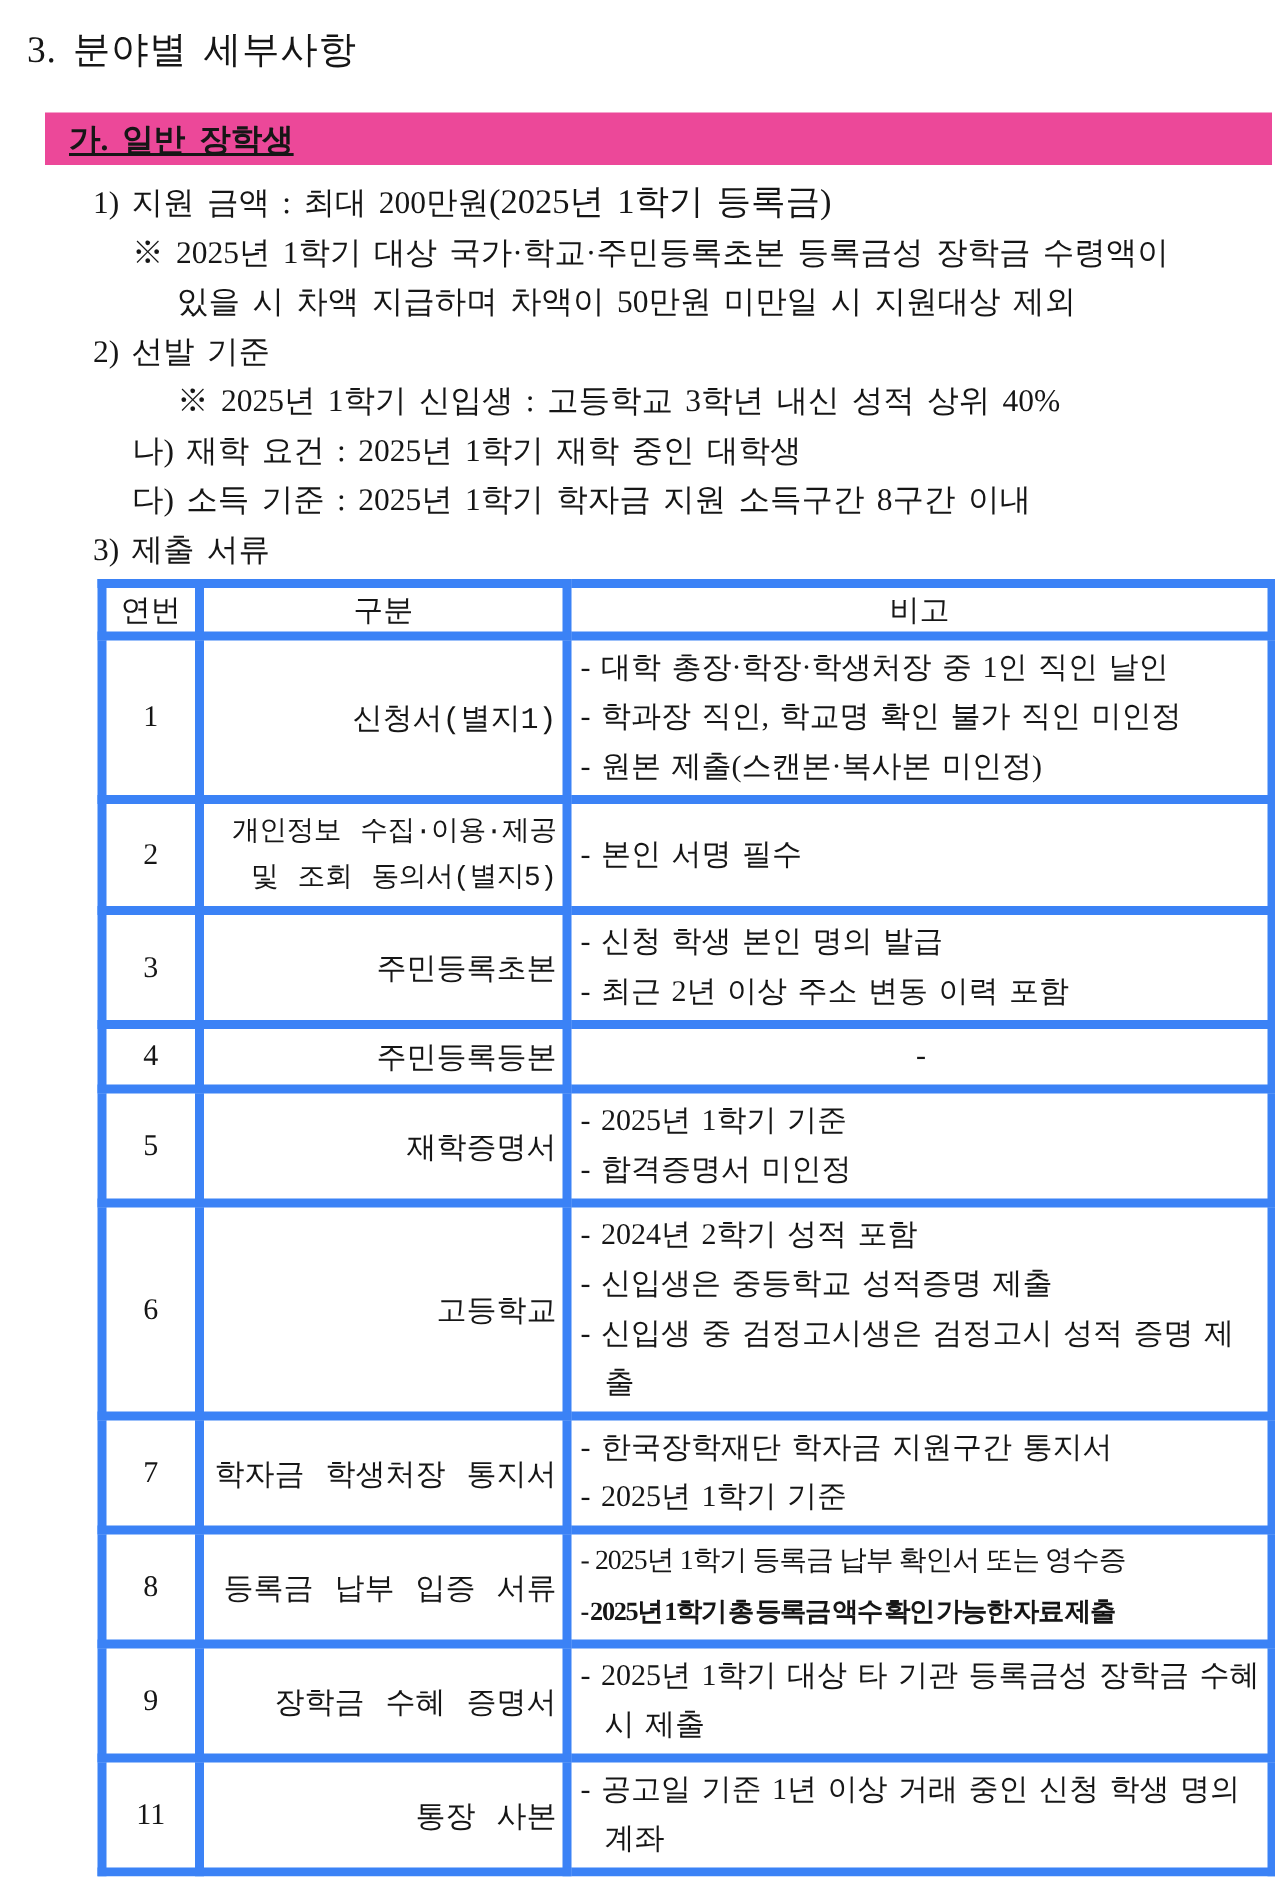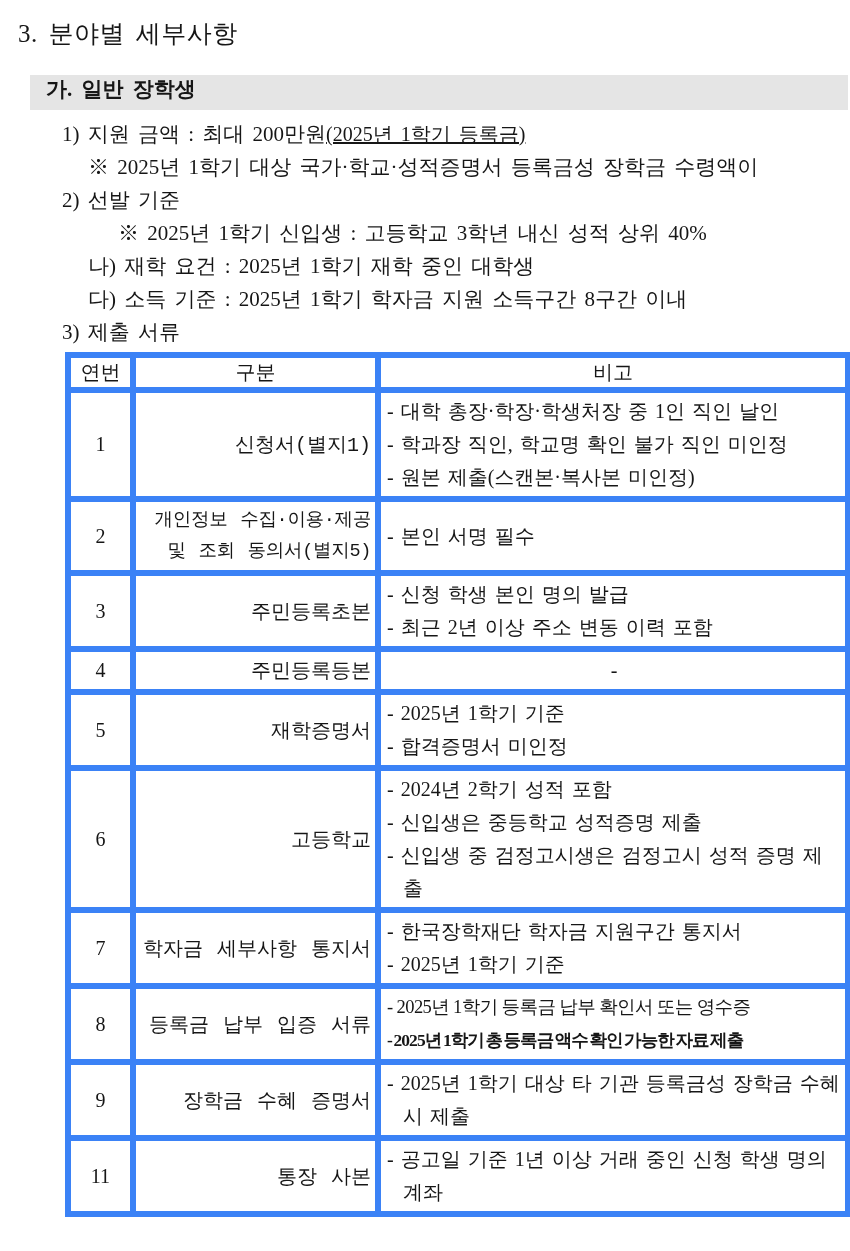--- a/index.html
+++ b/index.html
@@ -16,40 +16,42 @@
     font-size:25px;
     font-weight:normal;
     letter-spacing:0.5px;
     word-spacing:4px;
     line-height:30px;
   }
   .section-bar {
     margin:26px 0 0 30px;
     width:818px;
     height:35px;
-    background:#e5e5e5;
+    background:#ec4899;
     display:flex;
+    align-items:center;
+    text-decoration:underline;
   }
   .section-bar .label {
     font-size:21px;
     font-weight:bold;
     padding-left:16px;
     word-spacing:4px;
   }
   .body-list { margin-top:8px; }
   .line {
     font-size:21px;
     line-height:33px;
     word-spacing:3px;
     white-space:nowrap;
   }
   .ind-a { padding-left:62px; }
   .ind-b { padding-left:88px; }
   .ind-c { padding-left:118px; }
-  .note { font-size:20px;text-decoration:underline; }
+  .note { font-size:23px; }
 
   table.doc-table {
     border-collapse:collapse;
     margin:3px 0 0 65px;
     width:780px;
     table-layout:fixed;
     border:2px solid #2e2e2e;
   }
   table.doc-table th, table.doc-table td {
     border:6px solid #3b82f6;
@@ -102,21 +104,22 @@
 <body>
 
 <h1 class="page-title">3. 분야별 세부사항</h1>
 
 <div class="section-bar">
   <span class="label">가. 일반 장학생</span>
 </div>
 
 <div class="body-list">
   <div class="line ind-a"><span>1) 지원 금액 : 최대 200만원</span><span class="note">(2025년 1학기 등록금)</span></div>
-  <div class="line ind-b"><span>※ 2025년 1학기 대상 국가·학교·성적증명서 등록금성 장학금 수령액이</span></div>
+  <div class="line ind-b"><span>※ 2025년 1학기 대상 국가·학교·주민등록초본 등록금성 장학금 수령액이</span></div>
+  <div class="line ind-c"><span>있을 시 차액 지급하며 차액이 50만원 미만일 시 지원대상 제외</span></div>
   <div class="line ind-a"><span>2) 선발 기준</span></div>
   <div class="line ind-c"><span>※ 2025년 1학기 신입생 : 고등학교 3학년 내신 성적 상위 40%</span></div>
   <div class="line ind-b"><span>나) 재학 요건 : 2025년 1학기 재학 중인 대학생</span></div>
   <div class="line ind-b"><span>다) 소득 기준 : 2025년 1학기 학자금 지원 소득구간 8구간 이내</span></div>
   <div class="line ind-a"><span>3) 제출 서류</span></div>
 </div>
 
 <table class="doc-table">
   <colgroup>
       <col class="c-no">
@@ -172,21 +175,21 @@
     <td class="no">6</td>
     <td class="cat">고등학교</td>
     <td class="rem">
       <div class="remark">- 2024년 2학기 성적 포함</div>
       <div class="remark">- 신입생은 중등학교 성적증명 제출</div>
       <div class="remark">- 신입생 중 검정고시생은 검정고시 성적 증명 제출</div>
     </td>
   </tr>
   <tr class="r7">
     <td class="no">7</td>
-    <td class="cat">학자금 세부사항 통지서</td>
+    <td class="cat">학자금 학생처장 통지서</td>
     <td class="rem">
       <div class="remark">- 한국장학재단 학자금 지원구간 통지서</div>
       <div class="remark">- 2025년 1학기 기준</div>
     </td>
   </tr>
   <tr class="r8">
     <td class="no">8</td>
     <td class="cat">등록금 납부 입증 서류</td>
     <td class="rem">
       <div class="remark sm">- 2025년 1학기 등록금 납부 확인서 또는 영수증</div>

